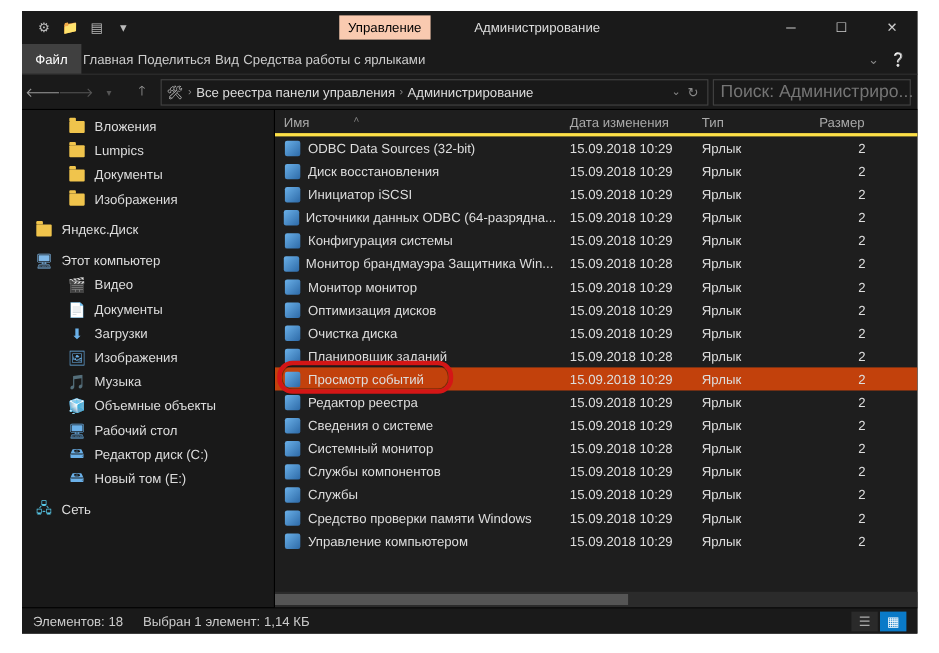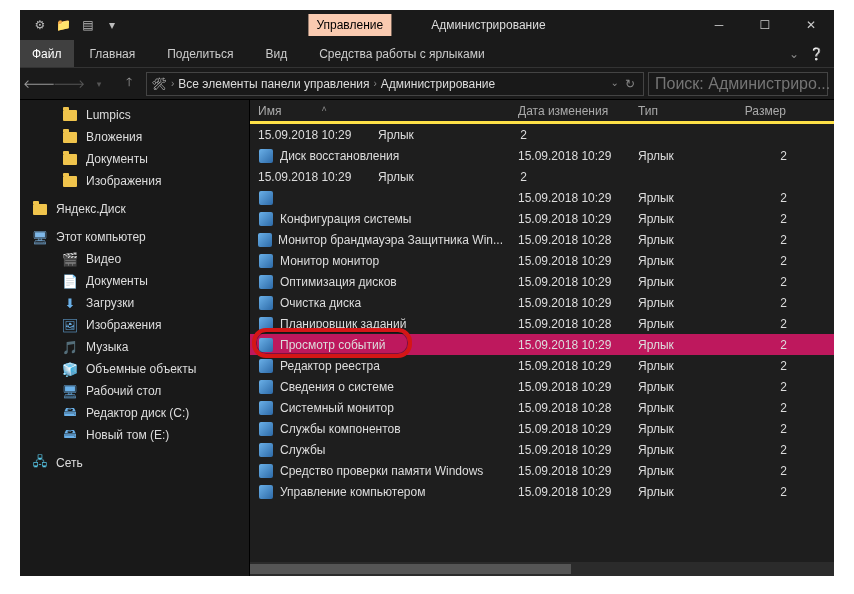--- a/index.html
+++ b/index.html
@@ -8,21 +8,21 @@
 .titlebar { height: 30px; display: flex; align-items: center; background: #1a1a1a; position: relative; }
 .qat { display: flex; gap: 8px; padding-left: 12px; align-items: center; }
 .qat-icon { width: 16px; height: 16px; color: #bbb; display:flex; align-items:center; justify-content:center; }
 .title-center { position: absolute; left: 50%; transform: translateX(-50%); display: flex; align-items: center; gap: 40px; }
 .ribbon-tab-pill { background: #f9cab0; color: #000; padding: 4px 8px; font-size: 12px; }
 .title-text { color: #ddd; font-size: 12px; }
 .win-controls { margin-left: auto; display: flex; }
 .win-btn { width: 46px; height: 30px; display: flex; align-items: center; justify-content: center; color: #ccc; font-size: 12px; }
 .ribbon { height: 28px; display: flex; align-items: stretch; border-bottom: 1px solid #333; background:#1a1a1a; }
 .ribbon-file { background: #404040; color: #fff; padding: 0 12px; display: flex; align-items: center; font-size: 12px; }
-.ribbon-tab { padding: 0 16px; display: flex; align-items: center; color: #ccc; font-size: 12px; }
+.ribbon-tab { padding: 0 2px; display: flex; align-items: center; color: #ccc; font-size: 12px; }
 .ribbon-right { margin-left: auto; display: flex; align-items: center; gap: 10px; padding-right: 10px; }
 .addrbar { height: 32px; display: flex; align-items: center; background: #1a1a1a; padding: 0 6px; gap: 4px; border-bottom: 1px solid #000; }
 .nav-btn { width: 26px; height: 24px; display: flex; align-items: center; justify-content: center; color: #999; }
 .nav-btn.disabled { color: #555; }
 .addr-box { flex: 1; height: 24px; background: #191919; border: 1px solid #444; display: flex; align-items: center; padding: 0 4px; gap: 2px; overflow:hidden; }
 .crumb-icon { width:16px; height:16px; display:flex; align-items:center; justify-content:center; }
 .crumb-sep { color: #888; padding: 0 2px; font-size:10px;}
 .crumb { color: #ddd; white-space: nowrap; }
 .addr-actions { display:flex; gap:6px; margin-left:auto; color:#888; padding-right:4px;}
 .search-box { width: 180px; height: 24px; background: #191919; border: 1px solid #444; display: flex; align-items: center; padding: 0 6px; color: #777; }
@@ -41,21 +41,21 @@
 .col.type { width: 105px; }
 .col.size { width: 60px; text-align:right;}
 .sort-arrow { font-size:9px; color:#888;}
 .file-list { flex:1; overflow:hidden; }
 .row { height: 21px; display: flex; align-items: center; color: #ddd; }
 .row .cell { padding: 0 8px; white-space: nowrap; overflow: hidden; }
 .row .cell.name { width: 260px; display:flex; align-items:center; gap:6px;}
 .row .cell.date { width: 120px; }
 .row .cell.type { width: 105px; }
 .row .cell.size { width: 60px; text-align:right;}
-.row.selected { background: #be185d; }
+.row.selected { background: #c2410c; }
 .row-icon { width:16px; height:16px; display:inline-flex; align-items:center; justify-content:center; font-size:12px;}
 .highlight-ring { position: absolute; border: 4px solid #d41616; border-radius: 14px; pointer-events:none; box-shadow: 0 0 0 1px #00000055 inset;}
 .statusbar { height: 24px; background: #1a1a1a; display: flex; align-items: center; padding: 0 10px; gap: 18px; color: #ccc; border-top: 1px solid #000;}
 .status-right { margin-left:auto; display:flex; gap:2px;}
 .view-btn { width:24px; height:18px; background:#2a2a2a; display:flex; align-items:center; justify-content:center; color:#aaa;}
 .view-btn.active { background:#0a7ac8; color:#fff;}
 .scrollbar-bottom { height:14px; background:#2b2b2b; position:relative; margin:0 0 0 0;}
 .sb-thumb { position:absolute; left:0; top:2px; height:10px; width:55%; background:#555;}
 .ic-folder { background:#f0c44c; width:14px; height:11px; border-radius:1px; position:relative;}
 .ic-folder::before{content:"";position:absolute;top:-3px;left:0;width:6px;height:3px;background:#f0c44c;border-radius:1px 1px 0 0;}
@@ -98,48 +98,48 @@
   </div>
 
   <div class="addrbar">
     <div class="nav-btn">🡐</div>
     <div class="nav-btn disabled">🡒</div>
     <div class="nav-btn disabled" style="font-size:9px">▾</div>
     <div class="nav-btn">🡑</div>
     <div class="addr-box">
       <span class="crumb-icon">🛠</span>
       <span class="crumb-sep">›</span>
-      <span class="crumb">Все элементы панели управления</span>
+      <span class="crumb">Все реестра панели управления</span>
       <span class="crumb-sep">›</span>
       <span class="crumb">Администрирование</span>
       <div class="addr-actions">
         <span style="font-size:10px">⌄</span>
         <span>↻</span>
       </div>
     </div>
     <div class="search-box">
       <input placeholder="Поиск: Администриро..." style="">
       <span style="color:#888">🔍</span>
     </div>
   </div>
 
   <div class="content">
     <div class="nav-pane">
       <div id="nav-quick">
           <div class="nav-item child" style="padding-left: 42px;">
             <span class="nav-icon">
               <span class="ic-folder"></span>
             </span>
-            <span>Lumpics</span>
+            <span>Вложения</span>
           </div>
           <div class="nav-item child" style="padding-left: 42px;">
             <span class="nav-icon">
               <span class="ic-folder"></span>
             </span>
-            <span>Вложения</span>
+            <span>Lumpics</span>
           </div>
           <div class="nav-item child" style="padding-left: 42px;">
             <span class="nav-icon">
               <span class="ic-folder"></span>
             </span>
             <span>Документы</span>
           </div>
           <div class="nav-item child" style="padding-left: 42px;">
             <span class="nav-icon">
               <span class="ic-folder"></span>
@@ -206,45 +206,58 @@
         <div class="col name">
             <span>Имя</span>
             <span class="sort-arrow">˄</span>
           </div>
         <div class="col date">Дата изменения</div>
         <div class="col type">Тип</div>
         <div class="col size">Размер</div>
       </div>
       <div class="file-list" id="file-list">
           <div class="row">
+            <div class="cell name">
+              <span class="row-icon">
+                <span class="ic-generic"></span>
+              </span>
+              <span>ODBC Data Sources (32-bit)</span>
+            </div>
             <div class="cell date">15.09.2018 10:29</div>
             <div class="cell type">Ярлык</div>
             <div class="cell size">2</div>
           </div>
           <div class="row">
             <div class="cell name">
               <span class="row-icon">
                 <span class="ic-generic"></span>
               </span>
               <span>Диск восстановления</span>
             </div>
             <div class="cell date">15.09.2018 10:29</div>
             <div class="cell type">Ярлык</div>
             <div class="cell size">2</div>
           </div>
           <div class="row">
-            <div class="cell date">15.09.2018 10:29</div>
-            <div class="cell type">Ярлык</div>
-            <div class="cell size">2</div>
-          </div>
-          <div class="row">
-            <div class="cell name">
-              <span class="row-icon">
-                <span class="ic-generic"></span>
-              </span>
+            <div class="cell name">
+              <span class="row-icon">
+                <span class="ic-generic"></span>
+              </span>
+              <span>Инициатор iSCSI</span>
+            </div>
+            <div class="cell date">15.09.2018 10:29</div>
+            <div class="cell type">Ярлык</div>
+            <div class="cell size">2</div>
+          </div>
+          <div class="row">
+            <div class="cell name">
+              <span class="row-icon">
+                <span class="ic-generic"></span>
+              </span>
+              <span>Источники данных ODBC (64-разрядна...</span>
             </div>
             <div class="cell date">15.09.2018 10:29</div>
             <div class="cell type">Ярлык</div>
             <div class="cell size">2</div>
           </div>
           <div class="row">
             <div class="cell name">
               <span class="row-icon">
                 <span class="ic-generic"></span>
               </span>
@@ -398,14 +411,22 @@
             <div class="cell size">2</div>
           </div>
         </div>
       <div class="scrollbar-bottom">
           <div class="sb-thumb"></div>
         </div>
     <div class="highlight-ring" style="left: 2px; top: 228px; width: 160px; height: 30px;"></div>
       </div>
   </div>
 
+  <div class="statusbar">
+    <span>Элементов: 18</span>
+    <span>Выбран 1 элемент: 1,14 КБ</span>
+    <div class="status-right">
+      <div class="view-btn">☰</div>
+      <div class="view-btn active">▦</div>
+    </div>
+  </div>
 
 </div>
 
 </body></html>

